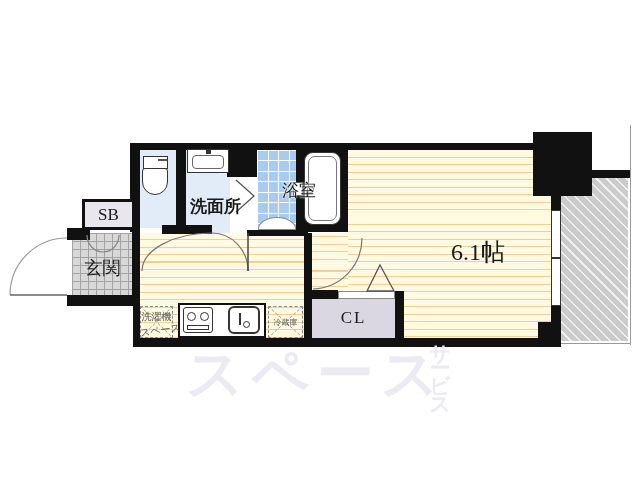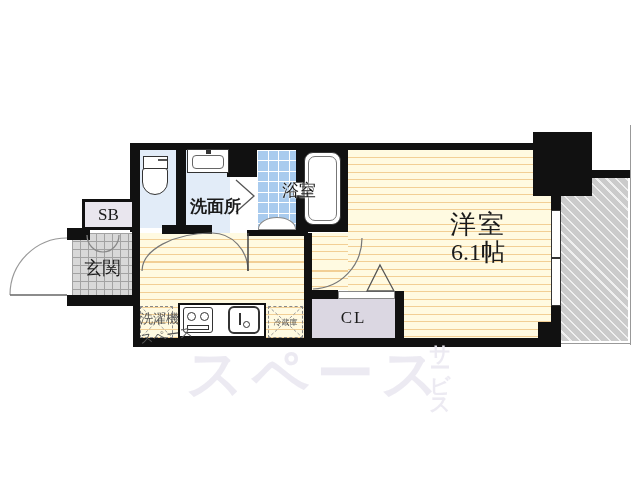--- a/index.html
+++ b/index.html
@@ -124,28 +124,27 @@
     <path d="M313,289 A50,51 0 0 0 362,238" fill="none" stroke="#777" stroke-width="1.2"></path>
 
     <path d="M380,265 L394,291 L367,291 Z" fill="none" stroke="#555" stroke-width="1.3"></path>
 
     <path d="M236,180 L254,196 L236,212" fill="none" stroke="#555" stroke-width="1.3"></path>
 
     <path d="M140,306 L173,338 M173,306 L140,338" stroke="#999" stroke-width="1" stroke-dasharray="3,2" fill="none"></path>
     <path d="M268,306 L303,338 M303,306 L268,338" stroke="#999" stroke-width="1" stroke-dasharray="3,2" fill="none"></path>
   </svg>
 
-  <div class="label" style="left:418px;top:207px;width:120px;text-align:center;font-size:26px;letter-spacing:2px;">洋室</div>
   <div class="label" style="left:418px;top:236px;width:120px;text-align:center;font-size:24px;">6.1帖</div>
   <div class="label" style="left:265px;top:179px;font-size:17px;text-shadow:0 0 2px #fff,0 0 2px #fff;margin-left:17px;">浴室</div>
   <div class="label" style="left:190px;top:195px;font-size:17px;font-weight:bold;">洗面所</div>
   <div class="label" style="left:82px;top:205px;width:53px;text-align:center;font-size:17px;">SB</div>
   <div class="label" style="left:312px;top:308px;width:83px;text-align:center;font-size:17px;letter-spacing:2px;">CL</div>
   <div class="label" style="left:72px;top:256px;width:61px;text-align:center;font-size:18px;">玄関</div>
-  <div class="label tinylabel" style="left:140px;top:310px;width:33px;text-align:center;font-size:13px;line-height:1.35;">
+  <div class="label tinylabel" style="left:140px;top:310px;width:33px;text-align:center;font-size:10px;line-height:1.35;">
     <div>洗濯機</div>
     <div style="transform:rotate(-8deg);">スペース</div>
   </div>
   <div class="label tinylabel" style="left:268px;top:317px;width:35px;text-align:center;font-size:8px;">冷蔵庫</div>
 
   <div id="watermark">スペース</div>
   <div id="watermark-v">サービス</div>
 
 </div>
 

